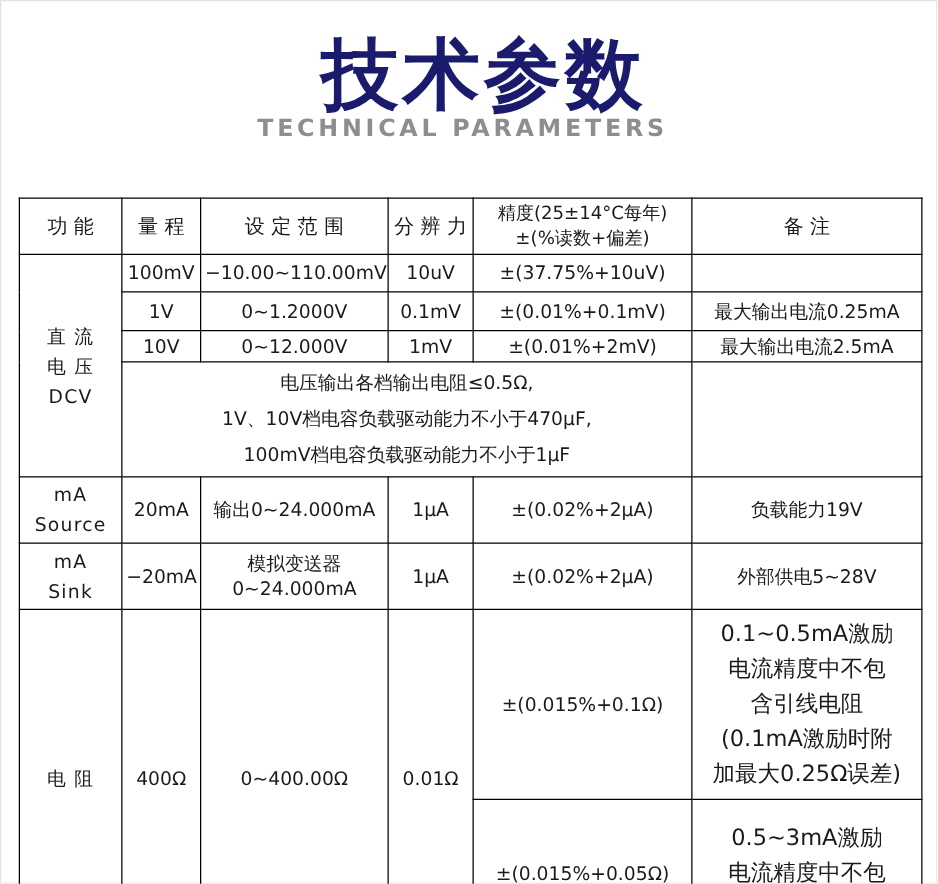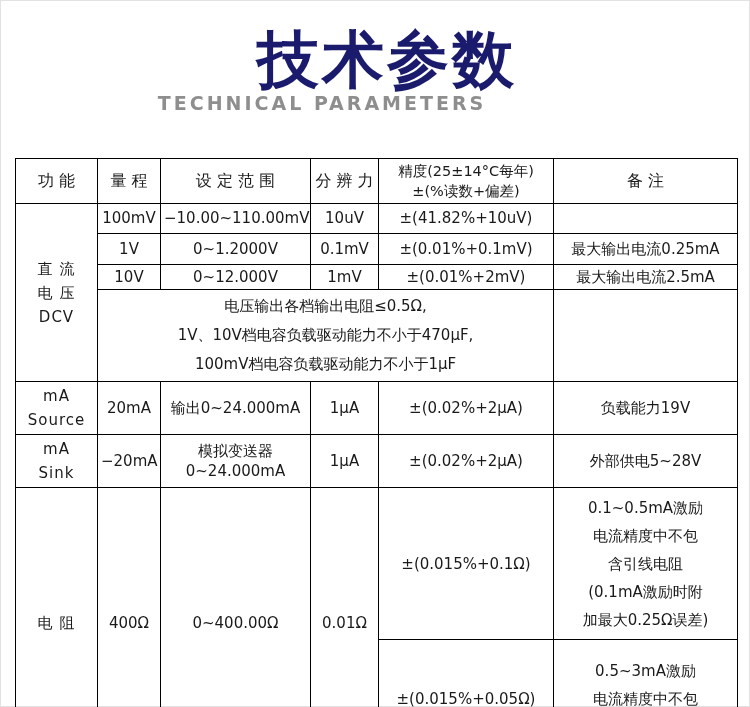--- a/index.html
+++ b/index.html
@@ -14,37 +14,38 @@
   }
   .title{
     position:absolute;top:8px;left:0;width:750px;text-align:center;
     font-size:62px;font-weight:900;color:#1b1b6e;letter-spacing:3px;
     line-height:80px;margin:12px;
   }
   .subtitle{
     position:absolute;top:92px;left:0;width:644px;text-align:center;
     font-size:19px;font-weight:700;color:#8e8e8e;letter-spacing:3px;
     margin:0;
+    padding-left:48px;
   }
   table.spec{
     position:absolute;top:158px;left:15px;width:722px;
     border-collapse:collapse;table-layout:fixed;
     font-size:15px;line-height:1.35;
   }
   table.spec td,table.spec th{
     border:1px solid #000;
     text-align:center;vertical-align:middle;
     padding:2px 3px;
     font-weight:400;color:#1a1a1a;
     overflow:hidden;
   }
   .multiline{white-space:pre-line;}
   .notes-cell{text-align:left;padding-left:12px;line-height:29px;}
   .func-cell{line-height:24px;letter-spacing:1px;}
-  .remark-tall{line-height:28px;font-size:15px;}
+  .remark-tall{line-height:28px;font-size:18px;}
   .sink-setting{line-height:20px;}
   .hdr{font-size:16px;}
   .hdr-acc{font-size:14.5px;line-height:20px;}
   tr.h-header{height:45px;}
   tr.h-r1{height:30px;}
   tr.h-r2{height:31px;}
   tr.h-r3{height:16px;}
   tr.h-notes{height:88px;}
   tr.h-src{height:41px;}
   tr.h-snk{height:44px;}
@@ -80,21 +81,21 @@
     <td class="hdr">备 注</td>
   </tr>
 
   <tr class="h-r1">
     <td rowspan="4" class="func-cell multiline">直 流
 电 压
 DCV</td>
     <td>100mV</td>
     <td>−10.00~110.00mV</td>
     <td>10uV</td>
-    <td>±(41.82%+10uV)</td>
+    <td>±(37.75%+10uV)</td>
     <td></td>
   </tr>
 
   <tr class="h-r2">
     <td>1V</td>
     <td>0~1.2000V</td>
     <td>0.1mV</td>
     <td>±(0.01%+0.1mV)</td>
     <td>最大输出电流0.25mA</td>
   </tr>

